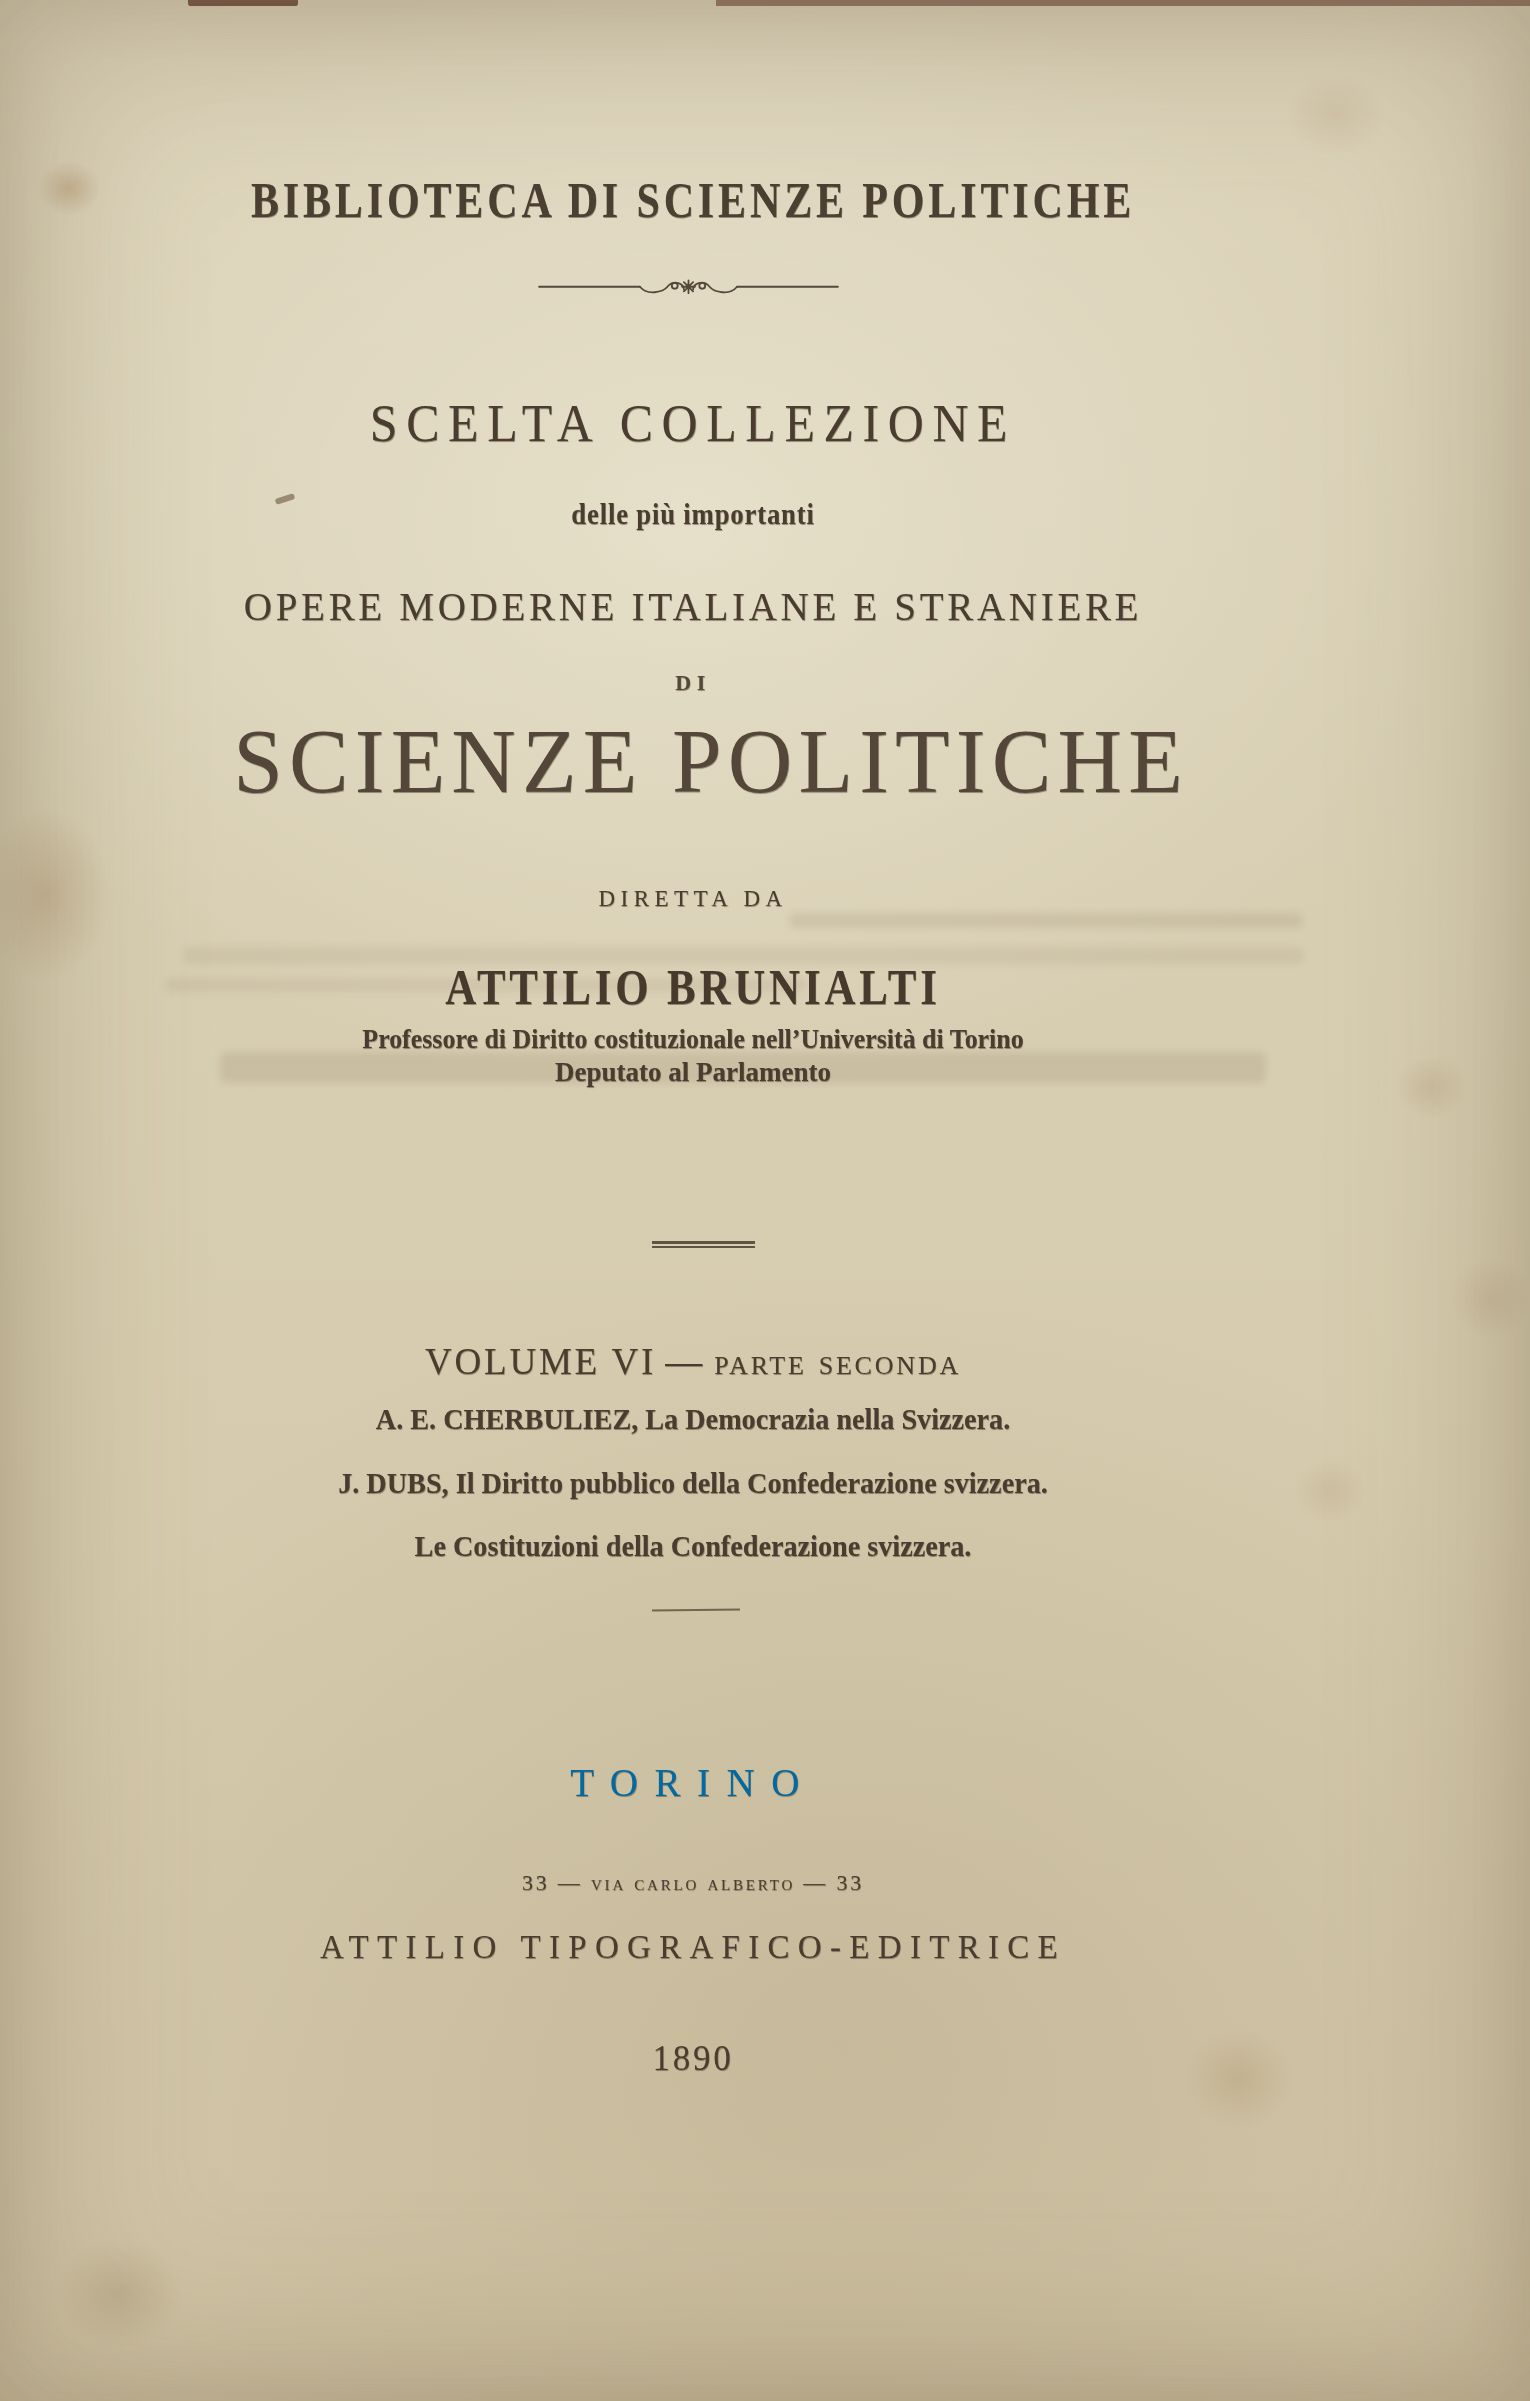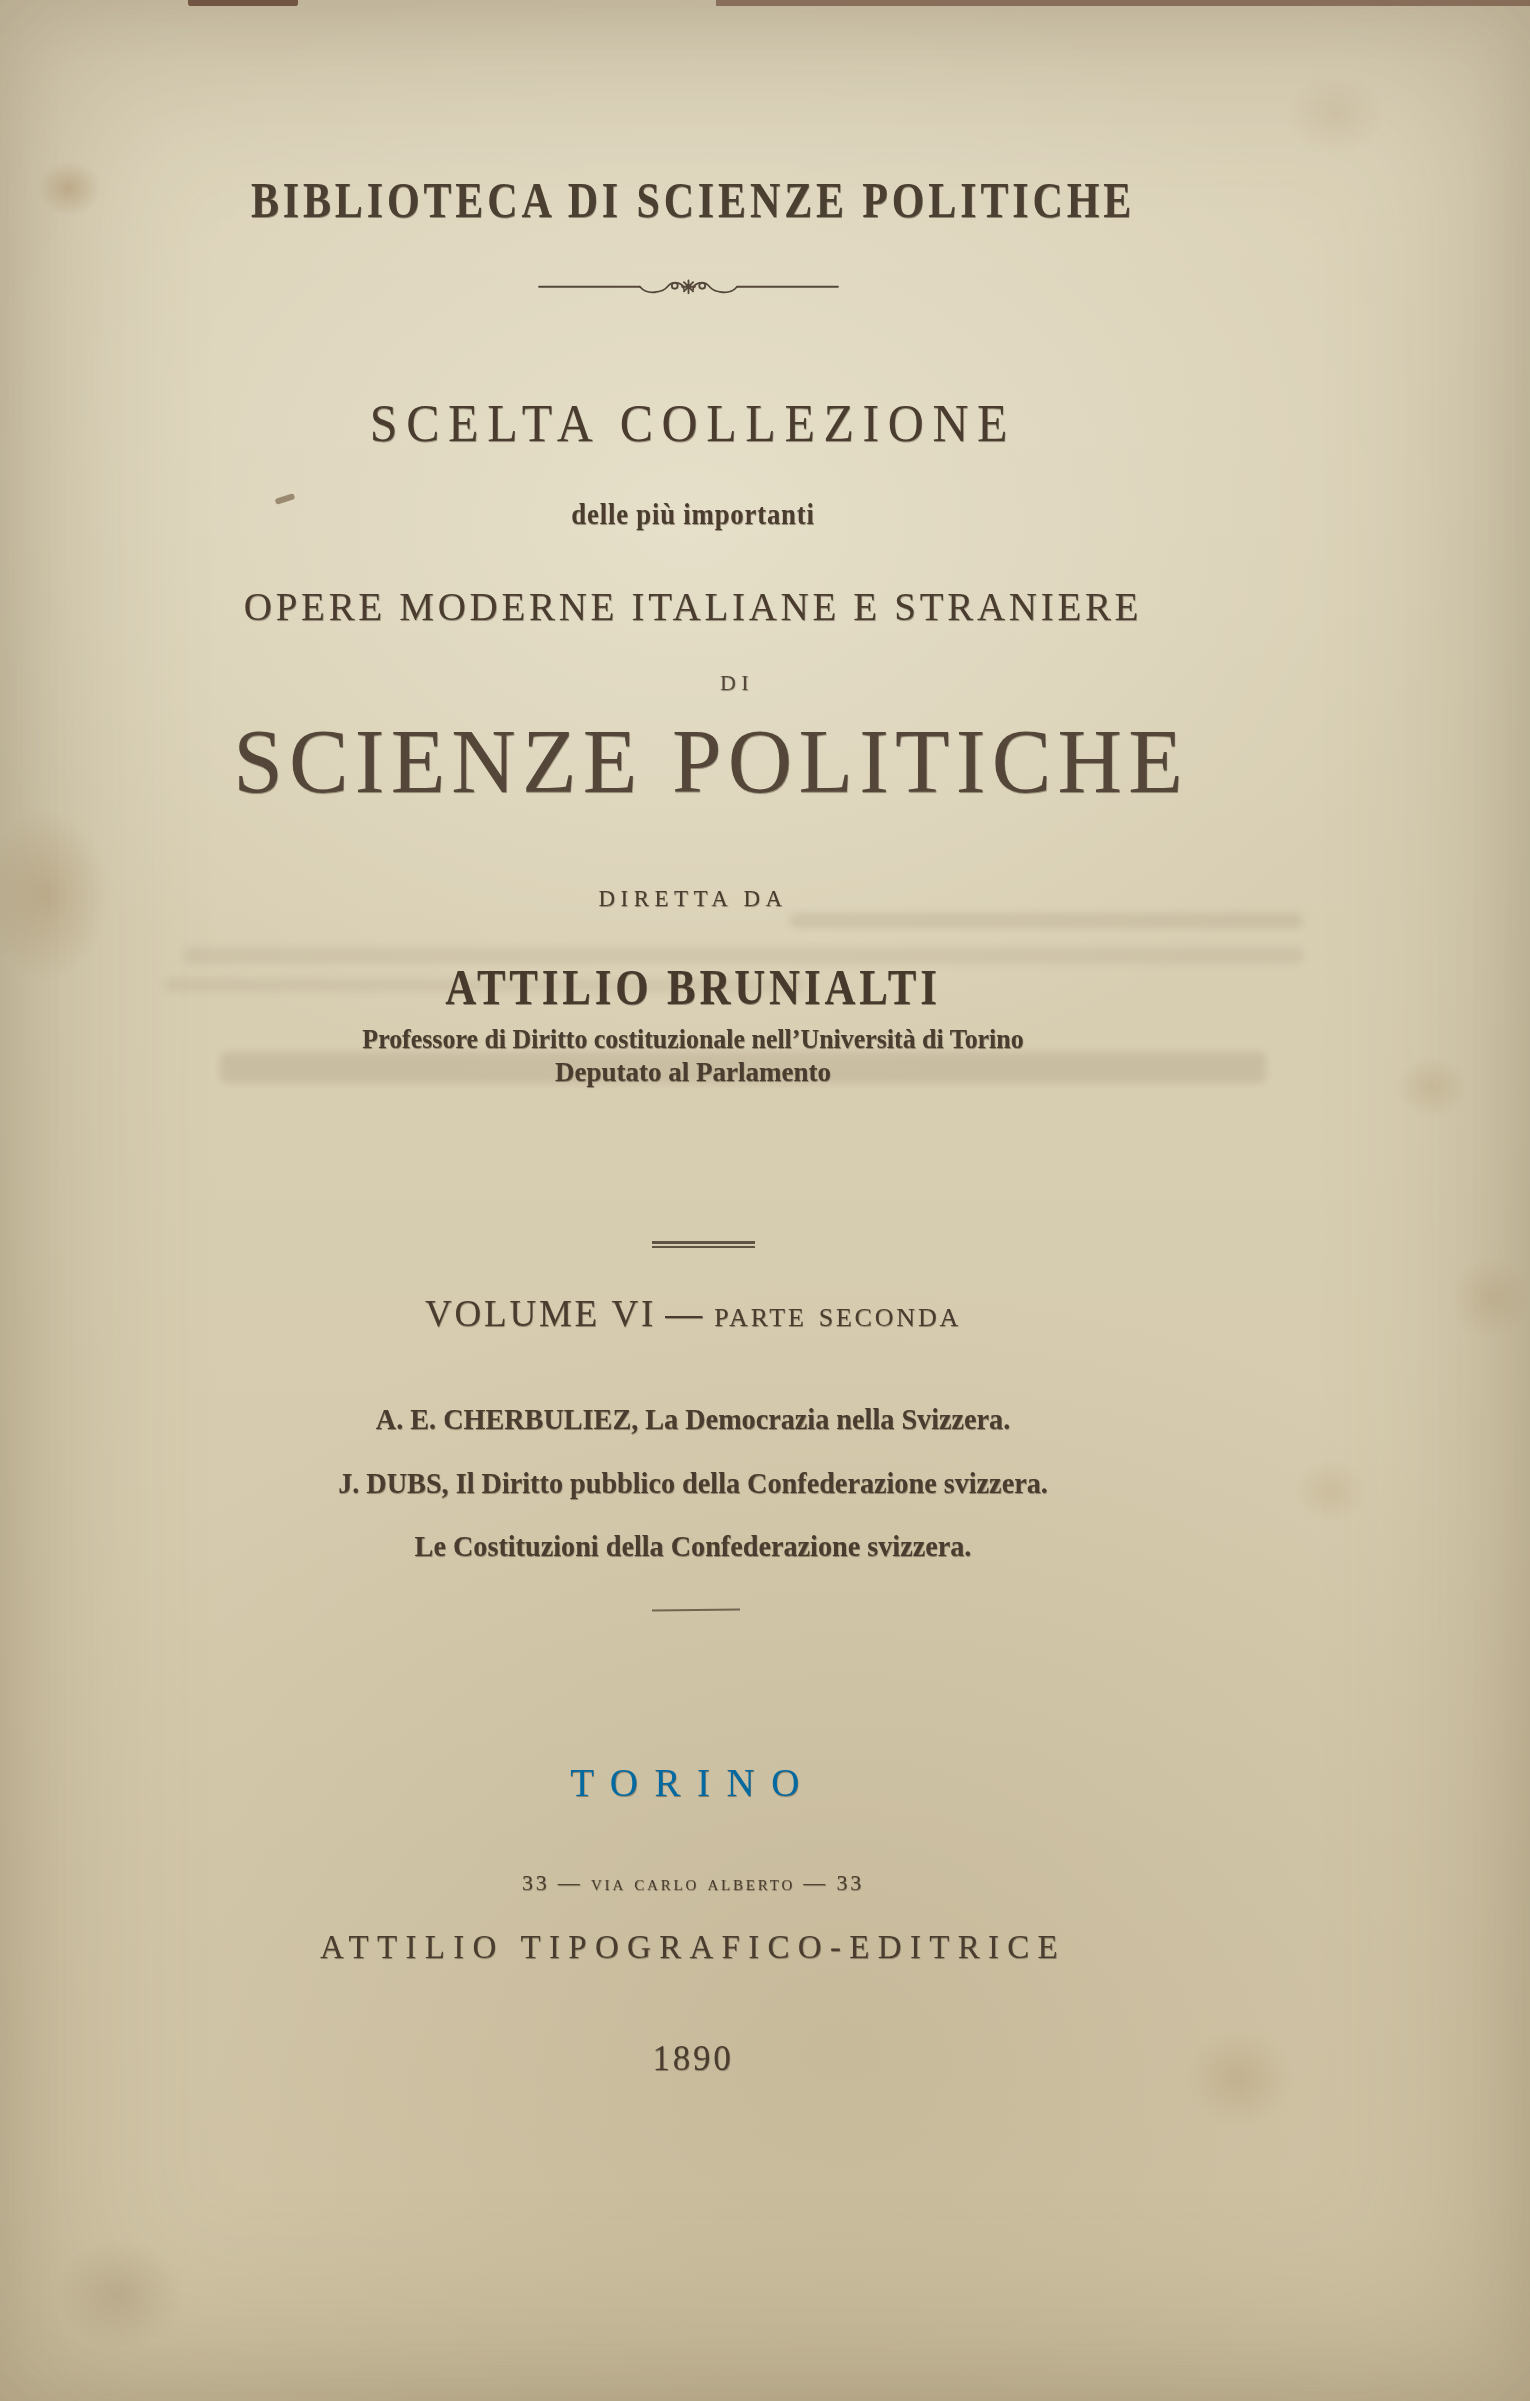--- a/index.html
+++ b/index.html
@@ -53,27 +53,27 @@
     position: absolute; left: 0; width: 1386px;
     text-align: center;
     color: #4a3d2f;
     text-shadow: 0.6px 0.7px 0.7px rgba(58,44,28,0.45);
     white-space: nowrap;
   }
   .series   { top: 171px; font-size: 50px; font-weight: bold; letter-spacing: 4.6px; transform: scaleX(0.84); transform-origin: 50% 50%; color: #4c4033; }
   .scelta   { top: 393px; font-size: 53px; letter-spacing: 9.2px; transform: scaleX(0.94); }
   .delle    { top: 498px; font-size: 29px; font-weight: bold; transform: scaleX(0.92); letter-spacing: 0.9px; }
   .opere    { top: 584px; font-size: 39px; letter-spacing: 3.7px; }
-  .di       { top: 670px; font-size: 22px; font-weight: normal; letter-spacing: 5.5px; color: #55483a; margin-left: 44px; }
+  .di       { top: 670px; font-size: 22px; font-weight: bold; letter-spacing: 5.5px; color: #55483a; }
   .maintitle{ top: 708px; width: 1422px; font-size: 92px; letter-spacing: 6.4px; transform: scaleX(0.97); color: #544739; }
   .diretta  { top: 886px; font-size: 23px; letter-spacing: 5.5px; }
   .editor   { top: 958px; font-size: 51px; font-weight: bold; letter-spacing: 4.6px; transform: scaleX(0.84); color: #473a2d; }
   .role1    { top: 1024px; font-size: 27px; font-weight: bold; transform: scaleX(0.96); }
   .role2    { top: 1057px; font-size: 27px; font-weight: bold; }
-  .volume   { top: 1292px; font-size: 37px; letter-spacing: 2.8px; }
+  .volume   { top: 1340px; font-size: 37px; letter-spacing: 2.8px; }
   .volume .smallcaps { font-variant: small-caps; text-transform: lowercase; }
   .volume .dash { margin: 0 9.2px; }
   .contents1{ top: 1402px; font-size: 30px; font-weight: bold; transform: scaleX(0.94); }
   .contents2{ top: 1466px; font-size: 30px; font-weight: bold; transform: scaleX(0.94); }
   .contents3{ top: 1529px; font-size: 30px; font-weight: bold; transform: scaleX(0.94); }
   .city     { top: 1760px; font-size: 39px; letter-spacing: 16.5px; color: #0369a1; }
   .publisher{ top: 1929px; font-size: 33px; letter-spacing: 8.3px; }
   .address  { top: 1870px; font-size: 22px; letter-spacing: 2.8px; font-variant: small-caps; text-transform: lowercase; }
   .year     { top: 2039px; font-size: 35px; letter-spacing: 2.8px; }
 

